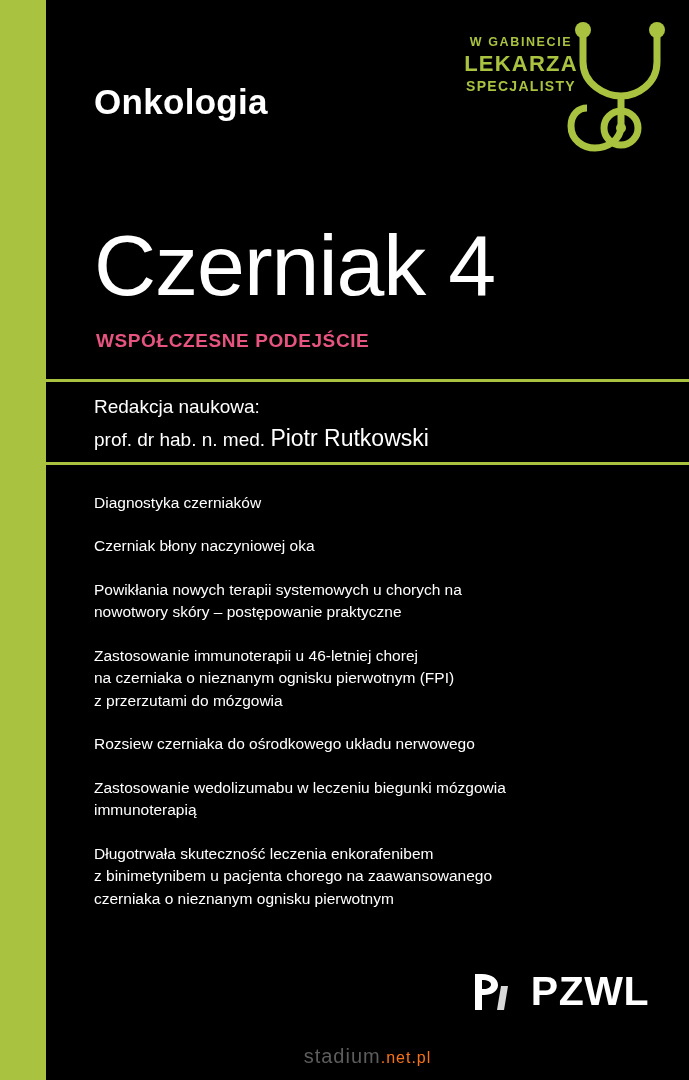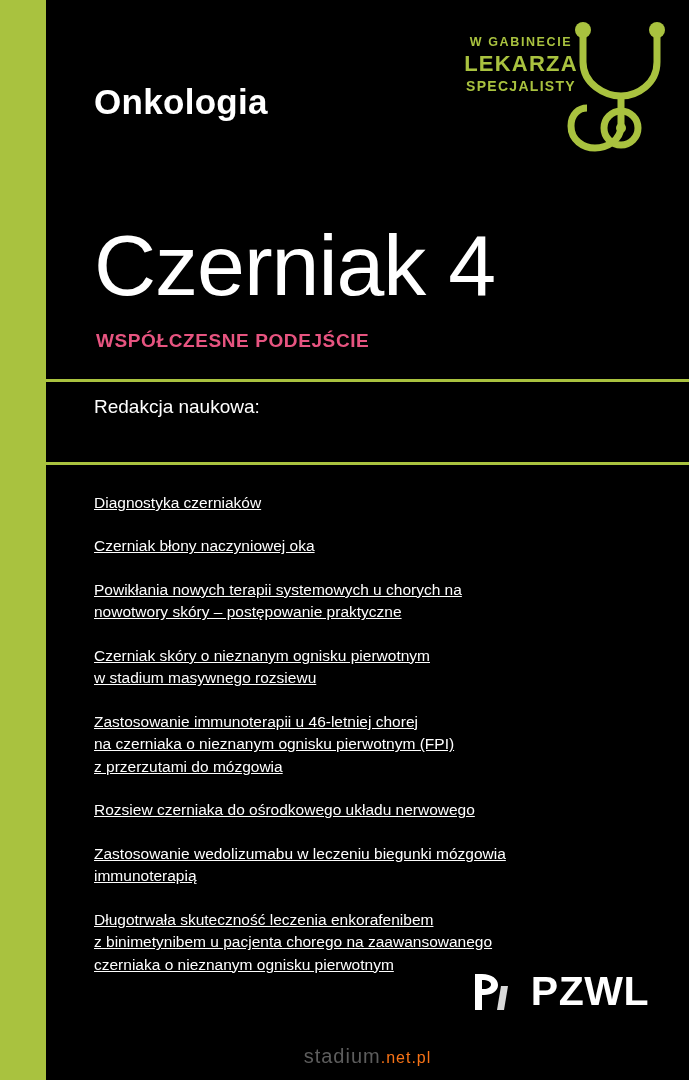--- a/index.html
+++ b/index.html
@@ -131,21 +131,20 @@
     left: 48px;
     top: 492px;
     right: 40px;
     color: #ffffff;
   }
   .toc-item {
     font-size: 15.5px;
     line-height: 1.45;
     margin-bottom: 21px;
     white-space: pre-line;
-    text-decoration: underline;
   }
 
   
   .publisher {
     position: absolute;
     right: 40px;
     bottom: 65px;
     display: flex;
     align-items: center;
     gap: 16px;
@@ -204,31 +203,33 @@
       </svg>
     </div>
 
     <div class="main-title">Czerniak 4</div>
     <div class="subtitle">WSPÓŁCZESNE PODEJŚCIE</div>
 
     <div class="rule top"></div>
 
     <div class="editors">
       <div class="lead">Redakcja naukowa:</div>
+      <div class="name-row">
+        <span>prof. dr hab. n. med.</span>
+        <span class="name">Piotr Rutkowski</span>
+      </div>
     </div>
 
     <div class="rule bottom"></div>
 
     <div class="toc">
       <div class="toc-item">Diagnostyka czerniaków</div>
       <div class="toc-item">Czerniak błony naczyniowej oka</div>
       <div class="toc-item">Powikłania nowych terapii systemowych u chorych na
 nowotwory skóry – postępowanie praktyczne</div>
-      <div class="toc-item">Czerniak skóry o nieznanym ognisku pierwotnym
-w stadium masywnego rozsiewu</div>
       <div class="toc-item">Zastosowanie immunoterapii u 46-letniej chorej
 na czerniaka o nieznanym ognisku pierwotnym (FPI)
 z przerzutami do mózgowia</div>
       <div class="toc-item">Rozsiew czerniaka do ośrodkowego układu nerwowego</div>
       <div class="toc-item">Zastosowanie wedolizumabu w leczeniu biegunki mózgowia
 immunoterapią</div>
       <div class="toc-item">Długotrwała skuteczność leczenia enkorafenibem
 z binimetynibem u pacjenta chorego na zaawansowanego
 czerniaka o nieznanym ognisku pierwotnym</div>
     </div>

